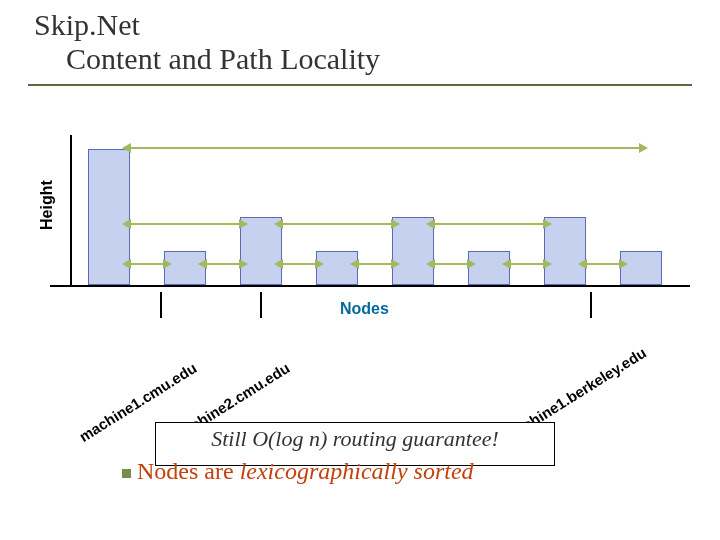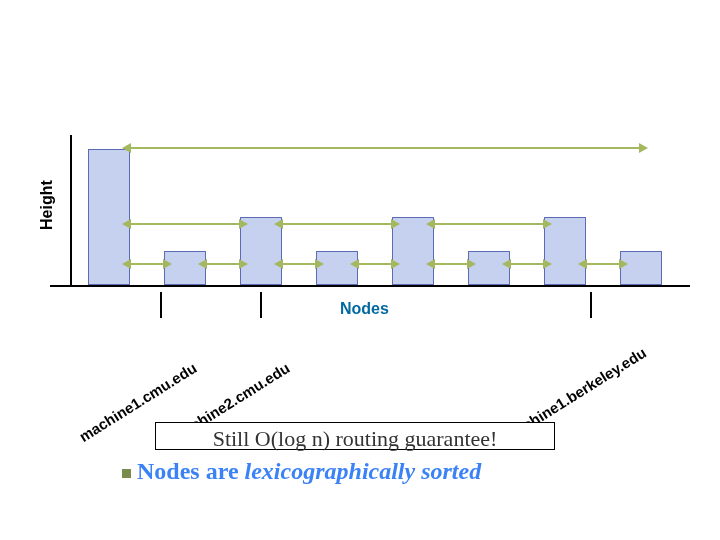--- a/index.html
+++ b/index.html
@@ -115,53 +115,57 @@
     position: absolute;
     width: 2px;
     height: 26px;
     background: #000;
   }
   .callout {
     position: absolute;
     left: 155px;
     top: 422px;
     width: 400px;
-    height: 28px;
+    height: 44px;
     background: #fff;
     border: 1px solid #000;
     font-size: 22px;
     color: #333;
     text-align: center;
     line-height: 32px;
+    font-style: italic;
   }
   .bullet-line {
     position: absolute;
     left: 122px;
     top: 458px;
     font-size: 24px;
-    color: #3b82f6;
+    color: #c2410c;
     font-style: italic;
-    font-weight: bold;
   }
   .bullet-sq {
     display: inline-block;
     width: 9px;
     height: 9px;
     background: #7a8c4a;
     margin-right: 6px;
     vertical-align: middle;
     font-style: normal;
   }
   .normal { font-style: normal; }
 </style>
 </head>
 <body>
 
 <div class="slide">
 
+  <div class="title-box">
+    <div class="title-line1">Skip.Net</div>
+    <div class="title-line2">Content and Path Locality</div>
+  </div>
 
   <div class="height-label">Height</div>
 
   <div class="diagram">
     <div class="axis-v"></div>
     <div class="axis-h"></div>
 
     <div class="bar" style="left:18px;  height:136px;"></div>
     <div class="bar" style="left:94px;  height:34px;"></div>
     <div class="bar" style="left:170px; height:68px;"></div>

